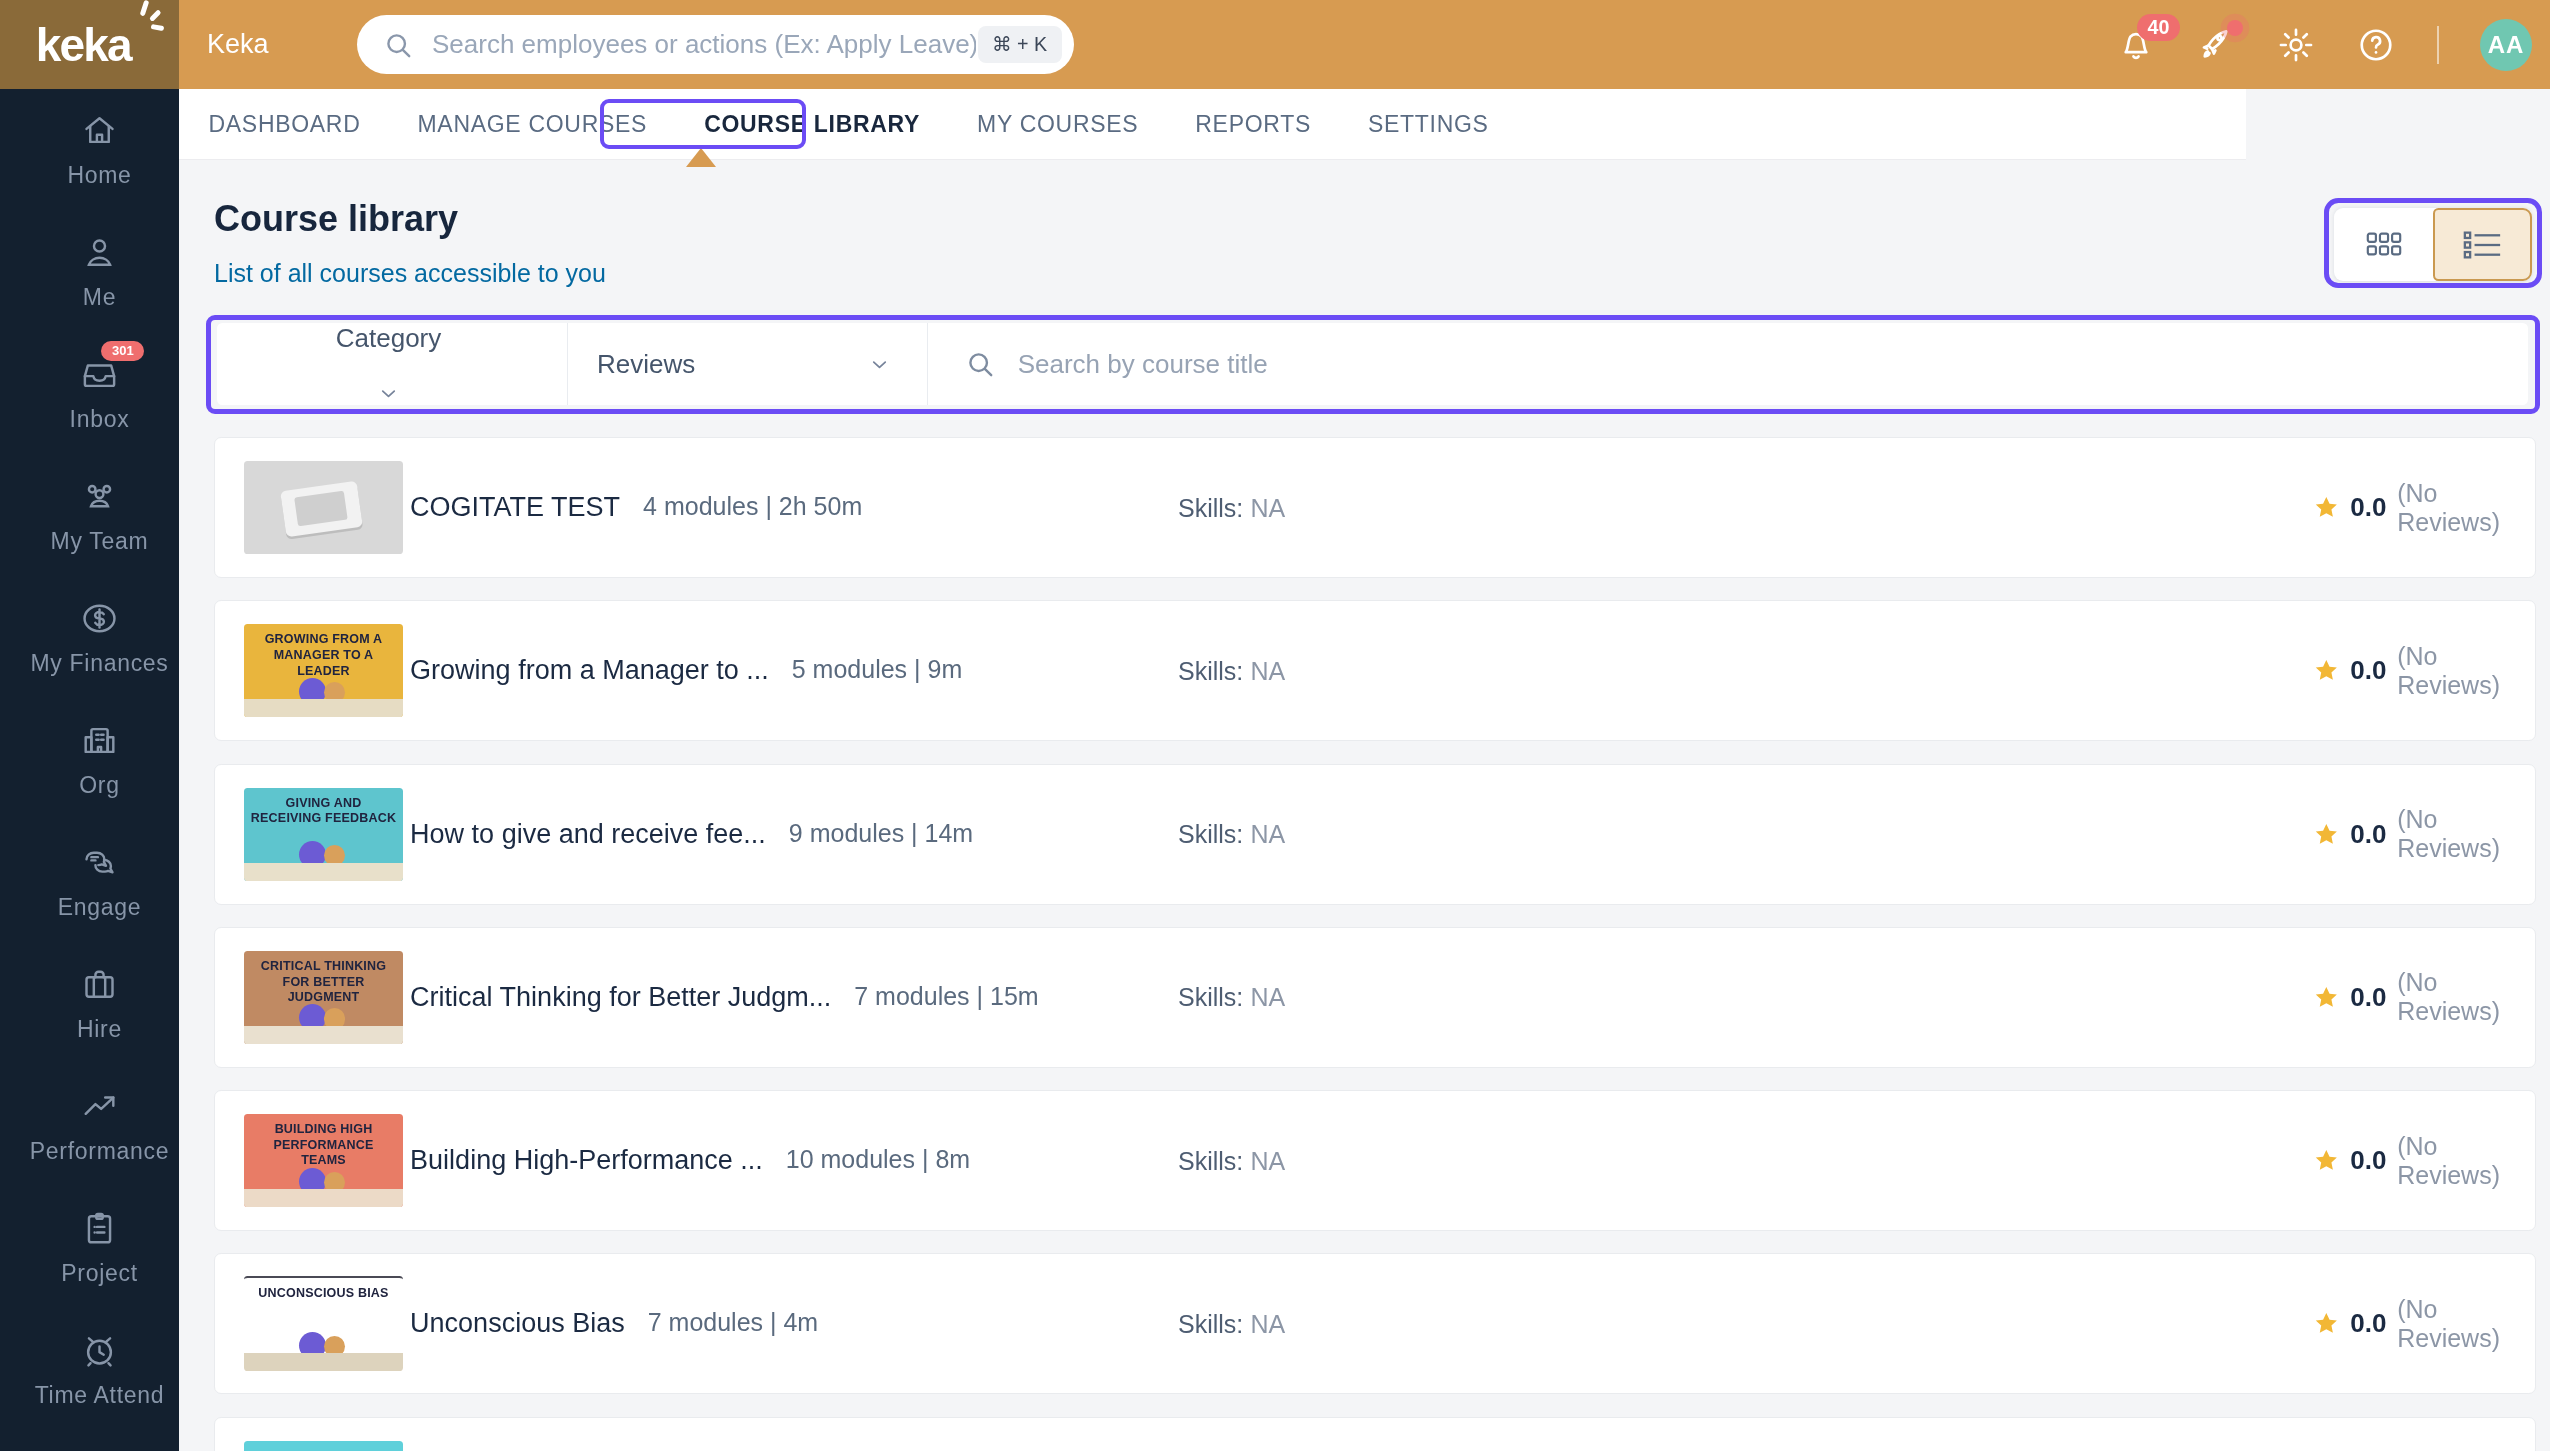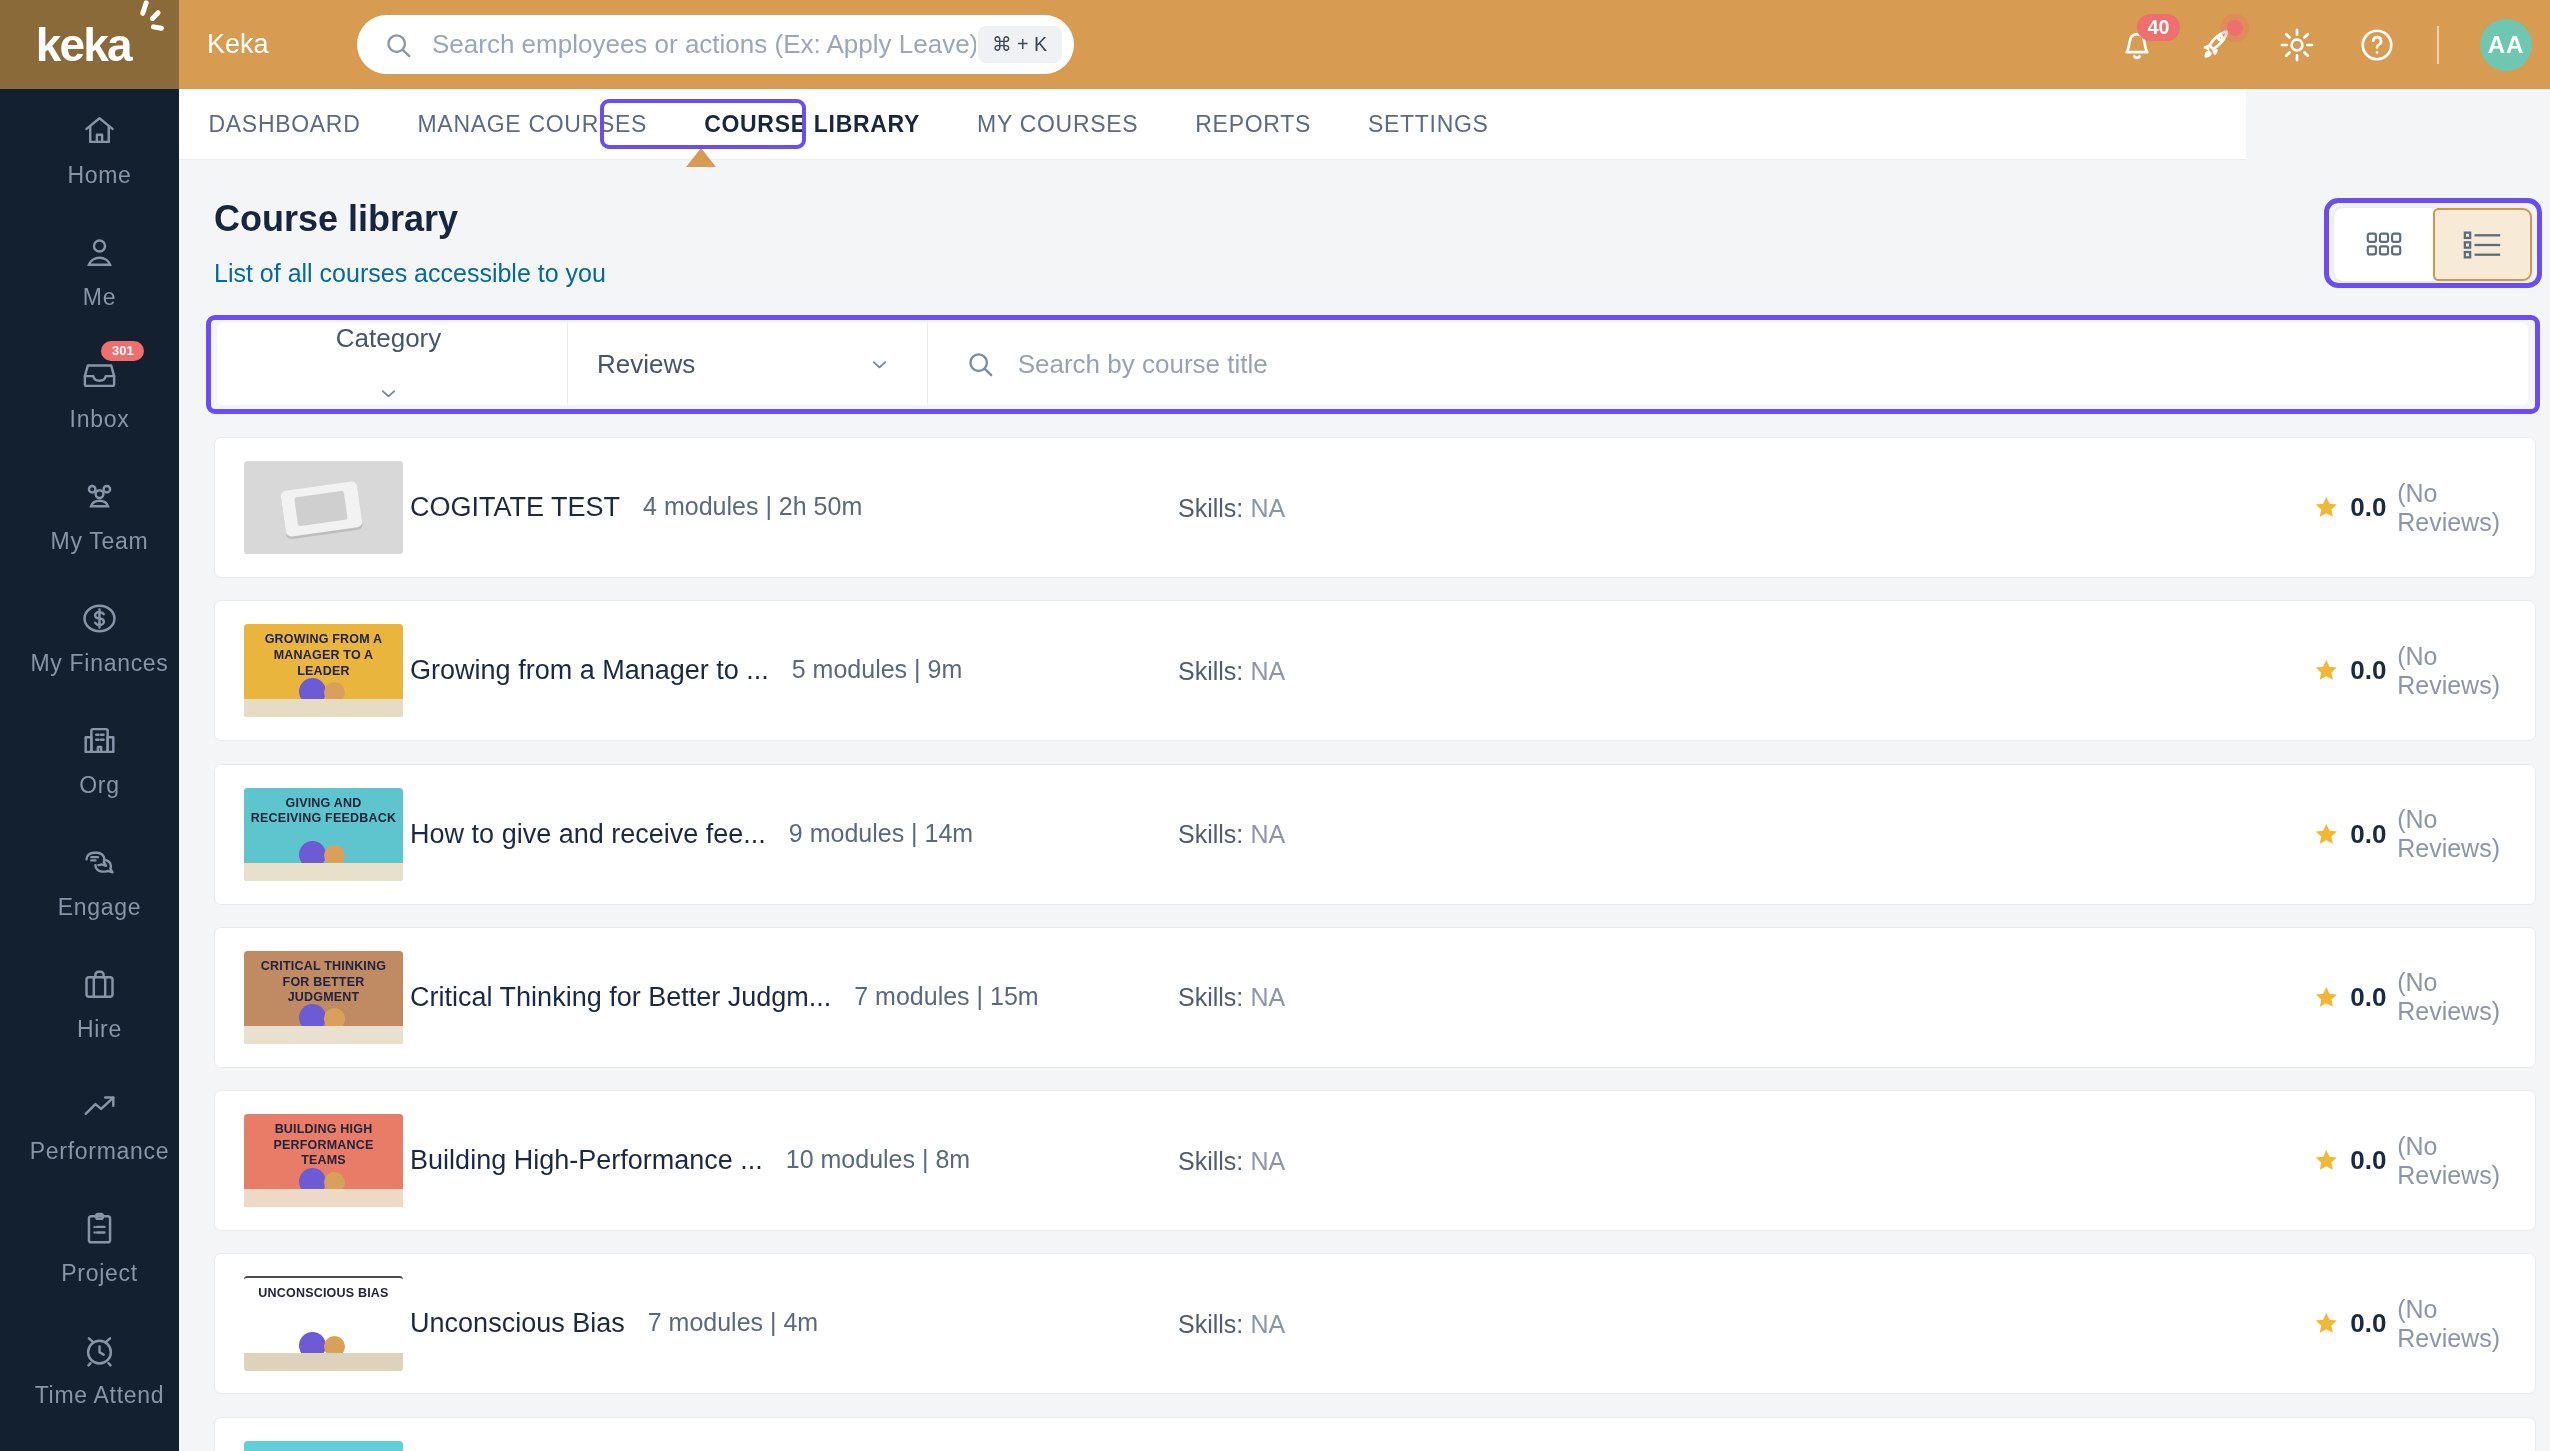--- a/index.html
+++ b/index.html
@@ -14,21 +14,21 @@
   .burst .s1{width:4.5px;height:16px;right:-3.6px;top:-18px;transform:rotate(18deg);}
   .burst .s2{width:4.5px;height:12.5px;right:-14.3px;top:-9px;transform:rotate(45deg);}
   .burst .s3{width:12.5px;height:4.5px;right:-19.7px;top:7.1px;transform:rotate(10deg);}
   .app-label{position:absolute;left:207px;top:0;height:89px;display:flex;align-items:center;color:#fff;font-size:27px;}
   .search-pill{position:absolute;left:357px;top:15px;width:717px;height:59px;background:#fff;border-radius:30px;display:flex;align-items:center;padding:0 12.5px 0 25px;box-sizing:border-box;}
   .search-pill svg{flex:0 0 auto;}
   .search-pill input{flex:1;border:none;outline:none;font-size:26px;color:#44536a;margin-left:16px;font-family:"Liberation Sans",sans-serif;background:transparent;}
   .search-pill input::placeholder{color:#9aa7b9;}
   .kbd-chip{background:#eff1f4;border-radius:8px;padding:7.1px 14.3px;font-size:19.7px;color:#3c4758;white-space:nowrap;}
   .topbar-right{position:absolute;right:18px;top:0;height:89px;display:flex;align-items:center;gap:41px;}
-  .tb-icon{position:relative;width:39px;height:39px;display:flex;align-items:center;justify-content:center;}
+  .tb-icon{position:relative;width:39px;height:39px;display:flex;align-items:center;justify-content:flex-start;}
   .count-badge{position:absolute;top:-10.7px;left:19.7px;background:#ef6e6e;color:#fff;font-size:19.7px;font-weight:bold;border-radius:893px;padding:2.7px 10.7px;line-height:1.1;}
   .red-dot{position:absolute;top:-5.4px;right:-7.1px;width:16px;height:16px;border-radius:50%;background:#ef6e6e;box-shadow:0 0 0 6.3px rgba(239,110,110,.30);}
   .tb-divider{width:1.8px;height:38px;background:rgba(255,255,255,.55);}
   .avatar{width:52px;height:52px;border-radius:50%;background:#70c7b1;color:#fff;font-size:24px;font-weight:bold;display:flex;align-items:center;justify-content:center;letter-spacing:0.9px;}
 
   
   .sidebar{position:absolute;left:0;top:89px;width:179px;height:1362px;background:#13202f;z-index:2;display:flex;flex-direction:column;}
   .side-item{height:122px;display:flex;flex-direction:column;align-items:center;justify-content:center;gap:11.6px;cursor:pointer;margin-left:20px;}
   .side-item .icn{position:relative;width:39px;height:39px;}
   .side-item .lbl{color:#8795a8;font-size:23px;letter-spacing:0.7px;}

